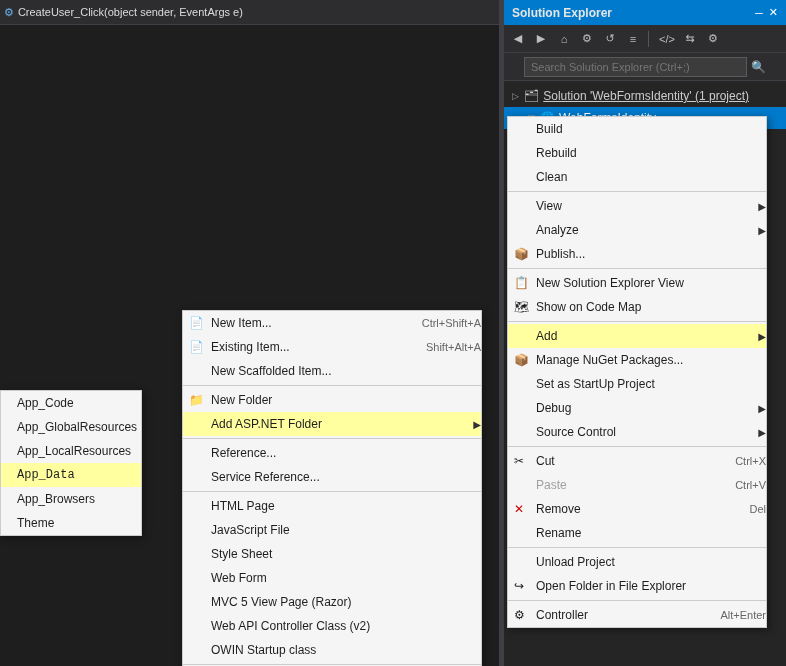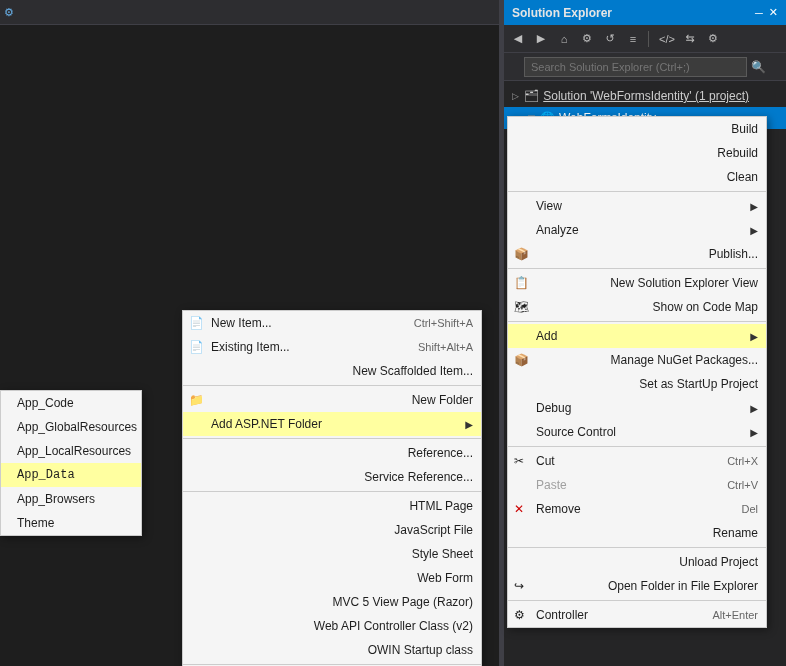--- a/index.html
+++ b/index.html
@@ -157,26 +157,25 @@
       border: 1px solid #cccccc;
       box-shadow: 2px 2px 8px rgba(0,0,0,0.4);
       z-index: 100;
       color: #1e1e1e;
       font-size: 12px;
     }
 
     .cm-item {
       display: flex;
       align-items: center;
-      padding: 4px 8px 4px 28px;
+      padding: 4px 0 4px 28px;
       height: 24px;
       cursor: pointer;
       position: relative;
       white-space: nowrap;
-      justify-content: flex-end;
     }
 
     .cm-item.highlighted { background: #ffffa0; }
 
     .cm-item.disabled { color: #a0a0a0; cursor: default; }
 
     .cm-item .cm-icon {
       position: absolute;
       left: 6px;
       font-size: 12px;
@@ -249,20 +248,21 @@
       background: #3f3f46;
       cursor: col-resize;
     }
   </style>
 </head>
 <body>
 
 <div class="editor-area">
   <div class="editor-topbar">
     <span class="editor-topbar-icon">⚙</span>
+    <span class="editor-topbar-text">CreateUser_Click(object sender, EventArgs e)</span>
   </div>
 </div>
 
 <div class="splitter"></div>
 
 <div class="solution-explorer">
   <div class="se-titlebar">
     <span class="se-titlebar-text">Solution Explorer</span>
     <div class="se-titlebar-icons">
       <span>─</span>

